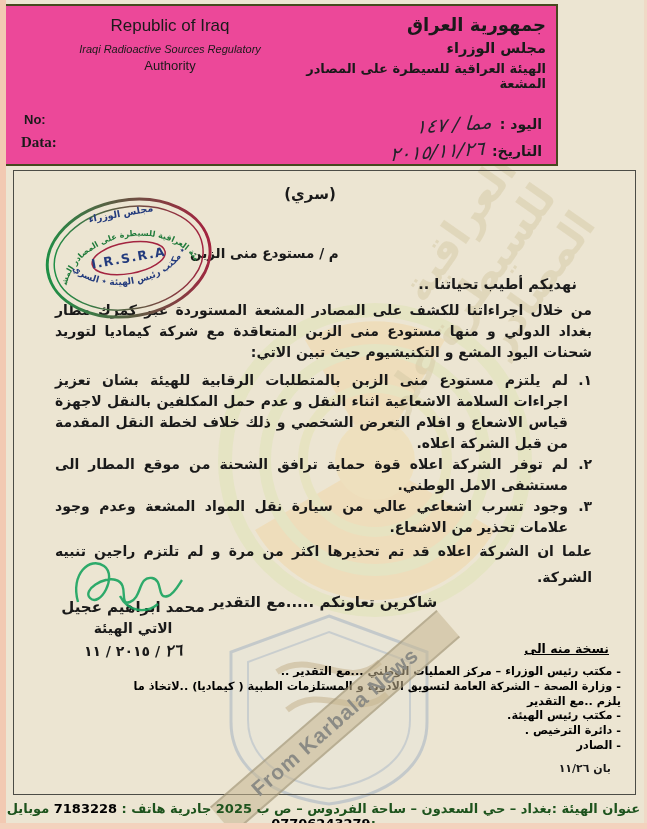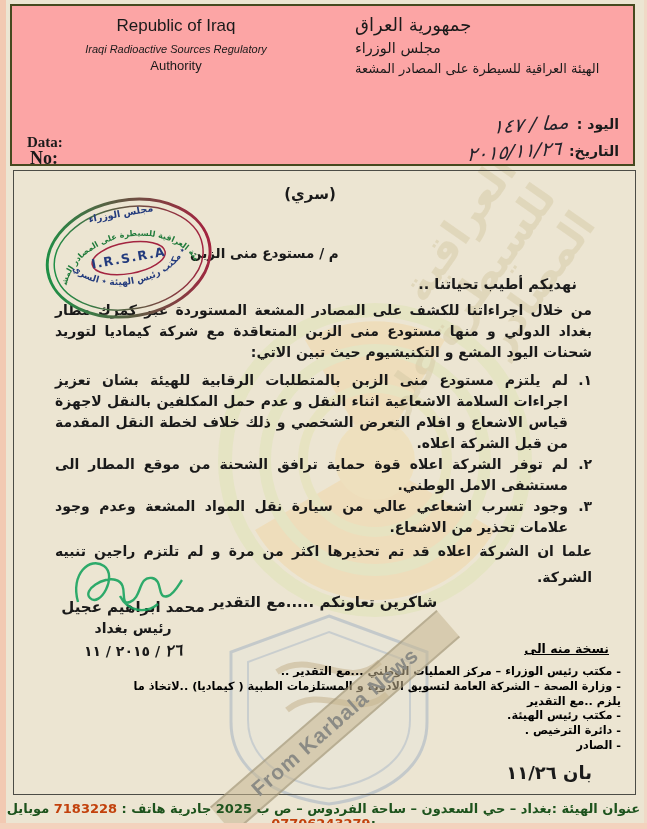--- a/index.html
+++ b/index.html
@@ -3,30 +3,30 @@
 <meta charset="utf-8">
 <style>
   html,body{margin:0;padding:0;}
   .page{position:relative;width:647px;height:829px;background:#ece5d2;overflow:hidden;
         font-family:"DejaVu Sans",sans-serif;color:#1a1a1a;}
   .edge-left{position:absolute;left:0;top:0;bottom:0;width:6px;background:#f2c9b2;z-index:6;}
   .edge-right{position:absolute;right:0;top:0;bottom:0;width:3px;background:#f0d9c6;z-index:6;}
   .edge-bottom{position:absolute;left:0;right:0;bottom:0;height:6px;background:#f3d2bd;z-index:6;}
 
   
-  .letterhead{position:absolute;left:10px;top:4px;width:625px;height:162px;background:#fca5a5;
+  .letterhead{position:absolute;left:4px;top:4px;width:554px;height:162px;background:#ec4899;
               border:2px solid #46491f;box-sizing:border-box;z-index:3;}
   .en-block{position:absolute;left:16px;top:10px;width:296px;text-align:center;}
   .en-1{font-size:17px;font-family:"Liberation Sans",sans-serif;}
   .en-2{font-size:16px;font-weight:bold;font-family:"Liberation Serif",serif;margin-top:6px;}
   .en-3{font-size:11px;margin-top:7px;font-family:"Liberation Sans",sans-serif;font-style:italic;}
   .en-4{font-size:13px;margin-top:3px;font-family:"Liberation Sans",sans-serif;}
-  .no-label{position:absolute;left:18px;top:106px;font-family:Liberation Serif, serif;font-weight:bold;font-size:18px;margin-top:36px;}
+  .no-label{position:absolute;left:18px;top:106px;font-family:Liberation Sans, sans-serif;font-weight:bold;font-size:13px;}
   .data-label{position:absolute;left:15px;top:128px;font-family:"Liberation Serif",serif;font-weight:bold;font-size:15px;}
-  .ar-block{position:absolute;right:10px;top:8px;width:268px;text-align:left;direction:rtl;font-weight:normal;}
+  .ar-block{position:absolute;right:10px;top:8px;width:268px;text-align:right;direction:rtl;font-weight:bold;}
   .ar-1{font-size:18px;}
   .ar-2{font-size:14.5px;margin-top:5px;}
   .ar-3{font-size:13px;margin-top:5px;}
   .ref-block{position:absolute;right:14px;top:104px;width:230px;direction:rtl;}
   .ref-row{display:flex;direction:rtl;align-items:center;height:27px;}
   .ref-label{font-weight:bold;font-size:14px;flex:none;}
   .hand{font-style:italic;color:#23232b;display:inline-block;transform:rotate(-4deg) skewX(-8deg);
         font-size:19px;margin:0 8px;letter-spacing:1px;}
   .ltr{direction:ltr;unicode-bidi:embed;}
   .logo-wrap{position:absolute;left:248px;top:2px;z-index:2;}
@@ -65,25 +65,25 @@
   .sig-block{position:absolute;left:48px;top:598px;width:170px;text-align:center;direction:rtl;
              font-weight:bold;z-index:2;}
   .sig-name{font-size:15px;}
   .sig-title{font-size:14px;margin-top:4px;}
   .sig-date{font-size:14px;margin-top:5px;direction:ltr;unicode-bidi:embed;}
   .sig-date .hand2{font-style:italic;font-size:16px;display:inline-block;transform:rotate(-6deg);}
 
   .copies{position:absolute;right:26px;top:641px;width:490px;direction:rtl;text-align:right;color:#000000;z-index:2;}
   .copies-heading{font-weight:bold;font-size:12.5px;text-decoration:underline;margin:0 12px 9px 0;}
   .copy-item{font-size:11.3px;font-weight:bold;line-height:14.8px;}
-  .typist{position:absolute;right:55px;top:762px;font-size:18px;font-weight:bold;direction:rtl;z-index:2;}
+  .typist{position:absolute;right:36px;top:762px;font-size:11px;font-weight:bold;direction:rtl;z-index:2;}
 
   .footer{position:absolute;left:0;right:0;top:801px;text-align:center;direction:rtl;font-weight:bold;
           font-size:13px;color:#1d531d;z-index:5;}
-  .footer .num{color:#c2410c;}
+  .footer .num{color:#000000;}
 </style>
 </head>
 <body>
 
 <div class="page">
   <div class="edge-left"></div>
   <div class="edge-right"></div>
   <div class="edge-bottom"></div>
 
   <svg class="wm" style="left:210px;top:295px;opacity:.45;" width="330" height="330" viewBox="0 0 330 330">
@@ -201,21 +201,21 @@
       </svg>
     </div>
 
     <div class="sig-scribble">
       <svg width="130" height="72" viewBox="0 0 130 72">
         <path d="M18,52 C10,24 30,6 44,16 C58,26 40,58 30,48 C22,40 44,26 56,30 C70,34 58,56 70,52 C82,48 78,26 92,28 C104,30 96,50 108,46 C114,44 118,36 122,30 M60,46 C68,62 86,64 98,54" fill="none" stroke="#18a35e" stroke-width="2.4" opacity=".9"></path>
       </svg>
     </div>
     <div class="sig-block">
       <div class="sig-name">محمد ابراهيم عجيل</div>
-      <div class="sig-title">رئيس بغداد</div>
+      <div class="sig-title">الاتي الهيئة</div>
       <div class="sig-date">
         <span>٢٠١٥ / ١١ /</span>
         <span class="hand2">٢٦</span>
       </div>
     </div>
 
     <div class="copies">
       <div class="copies-heading">نسخة منه الى</div>
       <div class="copy-item">- مكتب رئيس الوزراء – مركز العمليات الوطني ...مع التقدير ..</div>
       <div class="copy-item">- وزارة الصحة – الشركة العامة لتسويق الادوية و المستلزمات الطبية ( كيماديا) ..لاتخاذ ما يلزم ..مع التقدير</div>

